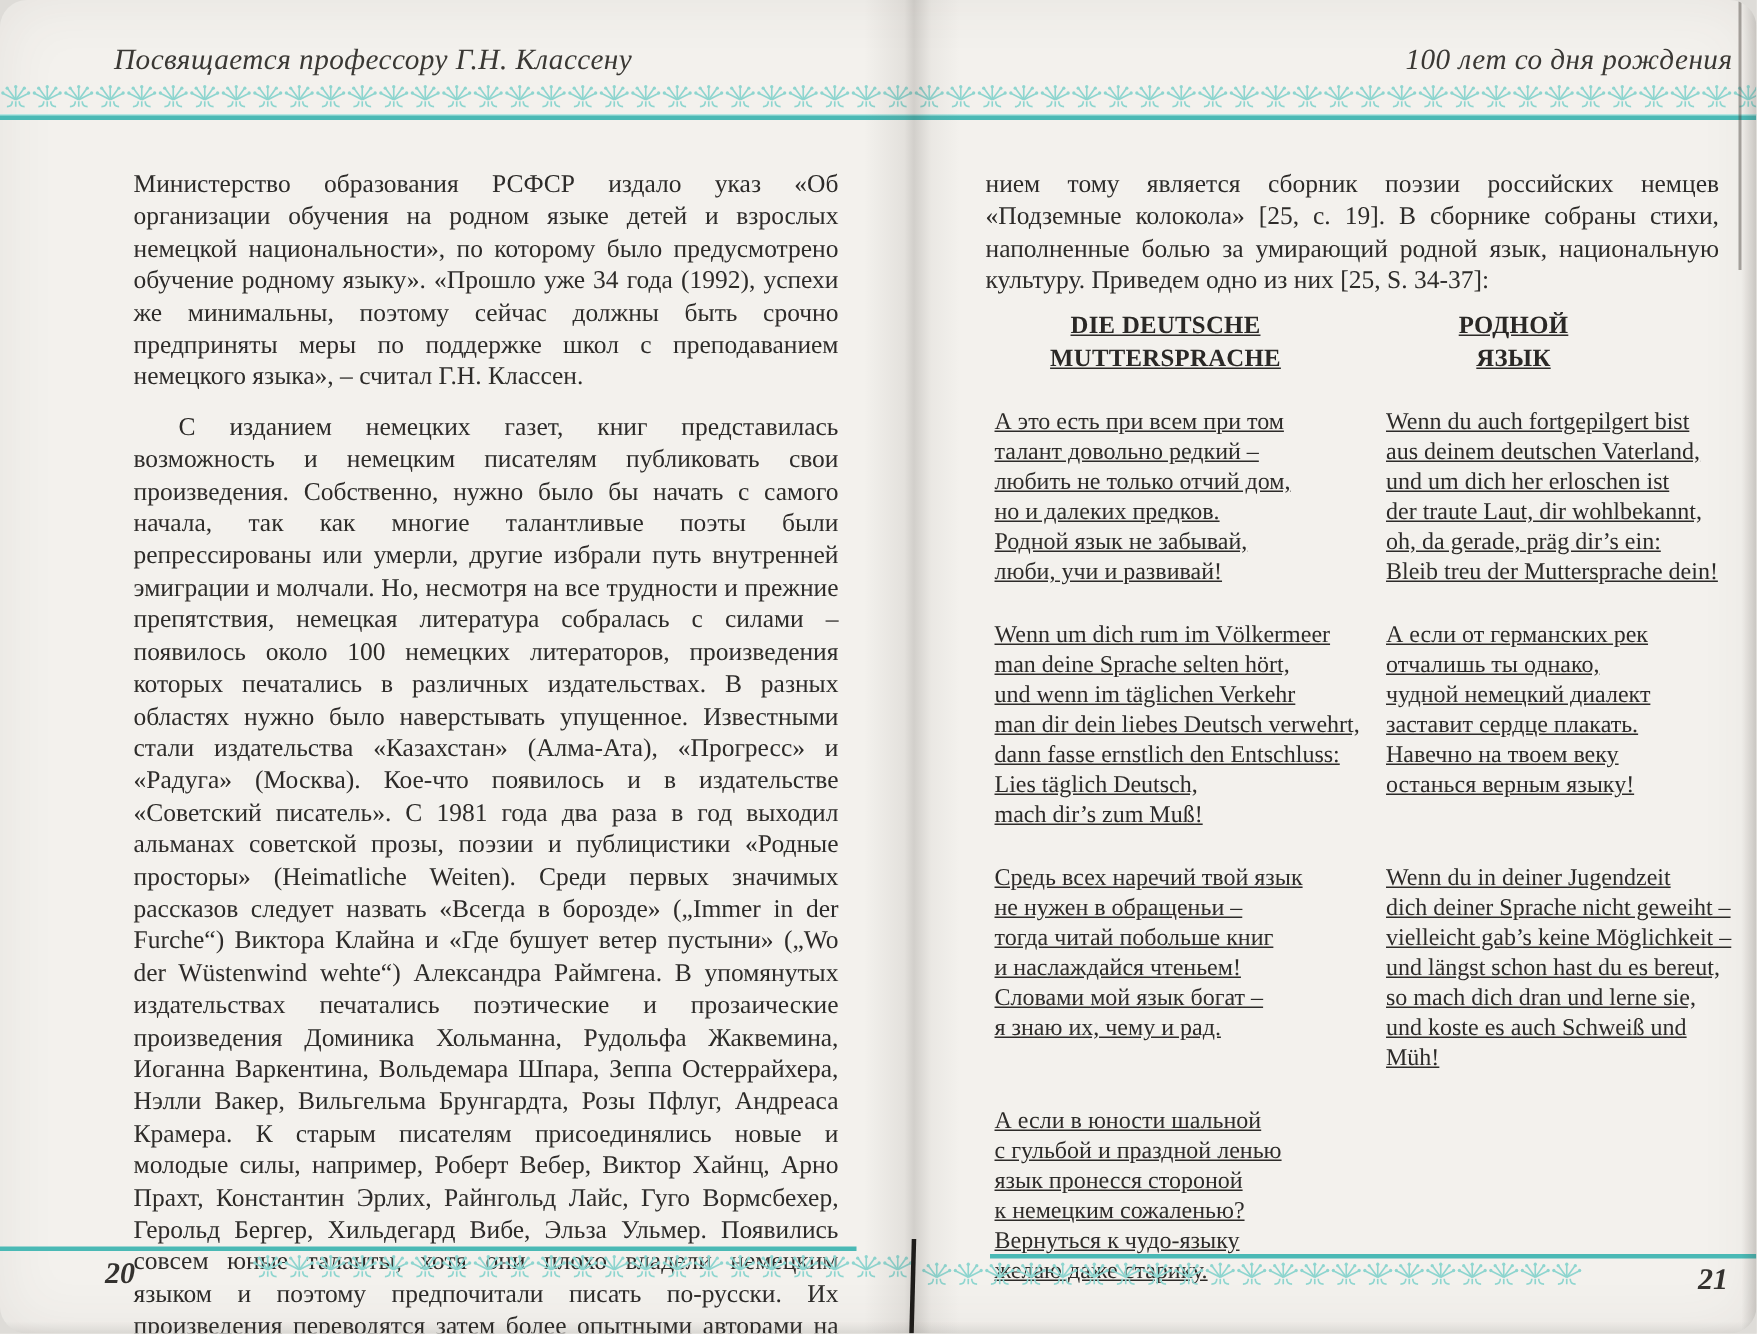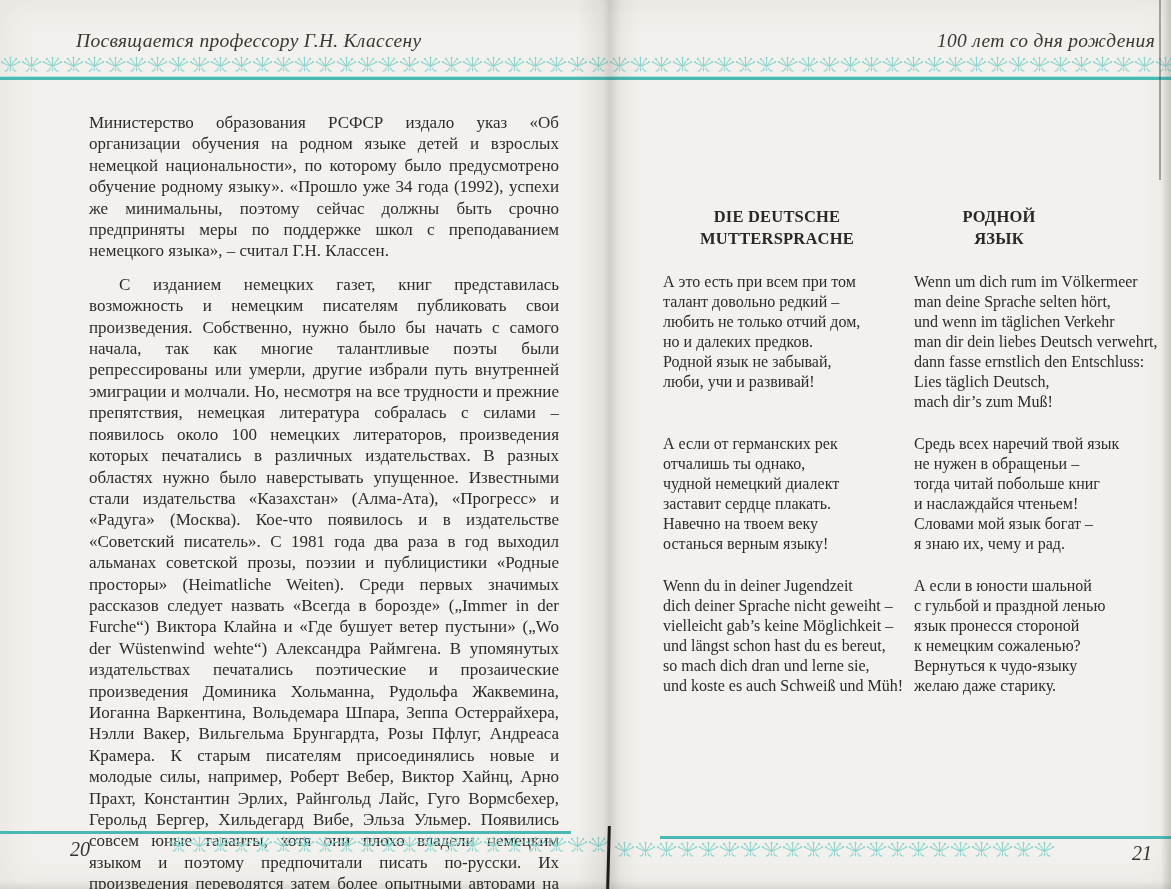--- a/index.html
+++ b/index.html
@@ -2,20 +2,21 @@
 <html><head>
 <meta charset="utf-8">
 <style>
   html,body { margin:0; padding:0; background:#dedcd8; }
   #spread {
     position:relative; width:1171px; height:889px; overflow:hidden;
     background:#f3f1ed;
     font-family:"Liberation Serif", serif;
     color:#2d2b29;
     box-shadow: inset 0 0 40px rgba(80,70,60,0.08);
+    border-radius: 18px;
   }
   .running-header {
     position:absolute; top:30px; font-style:italic; font-size:19.5px;
     color:#3a3834; letter-spacing:0.3px; white-space:nowrap;
   }
   #header-left { left:76px; }
   #header-right { right:16px;font-family:Liberation Serif, serif; }
 
   .ornament-band {
     position:absolute; display:flex; overflow:hidden; align-items:flex-start;
@@ -31,38 +32,38 @@
   .body-text {
     position:absolute; text-align:justify; font-size:17px; line-height:21.4px;
   }
   .body-text p { margin:12px; }
   .body-text p.indent { text-indent:30px; }
   #left-body  { left:77px;  top:100px; width:494px; }
   #right-body { left:645px; top:100px; width:513px; }
 
   #poem {
     position:absolute; left:663px; top:206px; width:496px;
-    display:grid; grid-template-columns:247px 1fr; column-gap:4px;
-    font-size:16px; line-height:20px;
+    display:grid; grid-template-columns:247px 1fr; column-gap:14px;
+    font-size:16px; line-height:20px;text-decoration:underline;
   }
   .poem-cell { margin-bottom:22px; white-space:pre-line; }
   .poem-title {
     font-weight:bold; text-align:center; font-size:16.5px; line-height:22px;
     white-space:pre-line; margin-bottom:22px; letter-spacing:0.2px; color:#2a2826;
   }
   .poem-title.de { width:228px; }
   .poem-title.ru { width:170px; }
 
   .footer-rule { position:absolute; height:2.5px; background:#4ab9b5; }
   #rule-bottom-left  { left:0;     top:831px; width:571px; }
   #rule-bottom-right { left:660px; top:836px; width:511px; }
   #band-bottom-left  { left:168px; top:836px; width:440px; height:19px; }
   #band-bottom-right { left:614px; top:841px; width:448px; height:19px; }
 
-  .page-number { position:absolute; font-style:italic; font-size:20px; color:#34322f; }
+  .page-number { position:absolute; font-style:italic; font-size:20px; color:#34322f;font-weight:bold; }
   #page-num-left  { left:70px;   top:838px; }
   #page-num-right { left:1132px; top:842px; }
 
   #gutter-shade {
     position:absolute; left:576px; top:0; width:64px; height:889px;
     background:linear-gradient(90deg,
       rgba(90,82,74,0) 0%, rgba(90,82,74,0.10) 42%,
       rgba(60,54,48,0.18) 52%, rgba(90,82,74,0.06) 70%, rgba(90,82,74,0) 100%);
   }
   #gutter-line {
@@ -1157,34 +1158,43 @@
       </svg>
     </div>
   <div id="rule-top"></div>
 
   <div id="left-body" class="body-text">
     <p>Министерство образования РСФСР издало указ «Об организации обучения на родном языке детей и взрослых немецкой национальности», по которому было предусмотрено обучение родному языку». «Прошло уже 34 года (1992), успехи же минимальны, поэтому сейчас должны быть срочно предприняты меры по поддержке школ с преподаванием немецкого языка», – считал Г.Н. Классен.</p>
     <p class="indent">С изданием немецких газет, книг представилась возможность и немецким писателям публиковать свои произведения. Собственно, нужно было бы начать с самого начала, так как многие талантливые поэты были репрессированы или умерли, другие избрали путь внутренней эмиграции и молчали. Но, несмотря на все трудности и прежние препятствия, немецкая литература собралась с силами – появилось около 100 немецких литераторов, произведения которых печатались в различных издательствах. В разных областях нужно было наверстывать упущенное. Известными стали издательства «Казахстан» (Алма-Ата), «Прогресс» и «Радуга» (Москва). Кое-что появилось и в издательстве «Советский писатель». С 1981 года два раза в год выходил альманах советской прозы, поэзии и публицистики «Родные просторы» (Heimatliche Weiten). Среди первых значимых рассказов следует назвать «Всегда в борозде» („Immer in der Furche“) Виктора Клайна и «Где бушует ветер пустыни» („Wo der Wüstenwind wehte“) Александра Раймгена. В упомянутых издательствах печатались поэтические и прозаические произведения Доминика Хольманна, Рудольфа Жаквемина, Иоганна Варкентина, Вольдемара Шпара, Зеппа Остеррайхера, Нэлли Вакер, Вильгельма Брунгардта, Розы Пфлуг, Андреаса Крамера. К старым писателям присоединялись новые и молодые силы, например, Роберт Вебер, Виктор Хайнц, Арно Прахт, Константин Эрлих, Райнгольд Лайс, Гуго Вормсбехер, Герольд Бергер, Хильдегард Вибе, Эльза Ульмер. Появились совсем юные таланты, хотя они плохо владели немецким языком и поэтому предпочитали писать по-русски. Их произведения переводятся затем более опытными авторами на немецкий язык [38, S. 31-33].</p>
     <p class="indent">Литература российских немцев, по мнению Г. Вормсбехера, «всегда была теснейшим образом связана с жизнью народа». Подтвержде-</p>
   </div>
 
+  <div id="right-body" class="body-text">
+    <p>нием тому является сборник поэзии российских немцев «Подземные колокола» [25, с. 19]. В сборнике собраны стихи, наполненные болью за умирающий родной язык, национальную культуру. Приведем одно из них [25, S. 34-37]:</p>
+  </div>
 
   <div id="poem">
     <div class="poem-title de">DIE DEUTSCHE
 MUTTERSPRACHE</div>
     <div class="poem-title ru">РОДНОЙ
 ЯЗЫК</div>
 
     <div class="poem-cell">А это есть при всем при том
 талант довольно редкий –
 любить не только отчий дом,
 но и далеких предков.
 Родной язык не забывай,
 люби, учи и развивай!</div>
 
+    <div class="poem-cell">Wenn du auch fortgepilgert bist
+aus deinem deutschen Vaterland,
+und um dich her erloschen ist
+der traute Laut, dir wohlbekannt,
+oh, da gerade, präg dir’s ein:
+Bleib treu der Muttersprache dein!</div>
     <div class="poem-cell">Wenn um dich rum im Völkermeer
 man deine Sprache selten hört,
 und wenn im täglichen Verkehr
 man dir dein liebes Deutsch verwehrt,
 dann fasse ernstlich den Entschluss:
 Lies täglich Deutsch,
 mach dir’s zum Muß!</div>
 
     <div class="poem-cell">А если от германских рек
 отчалишь ты однако,

